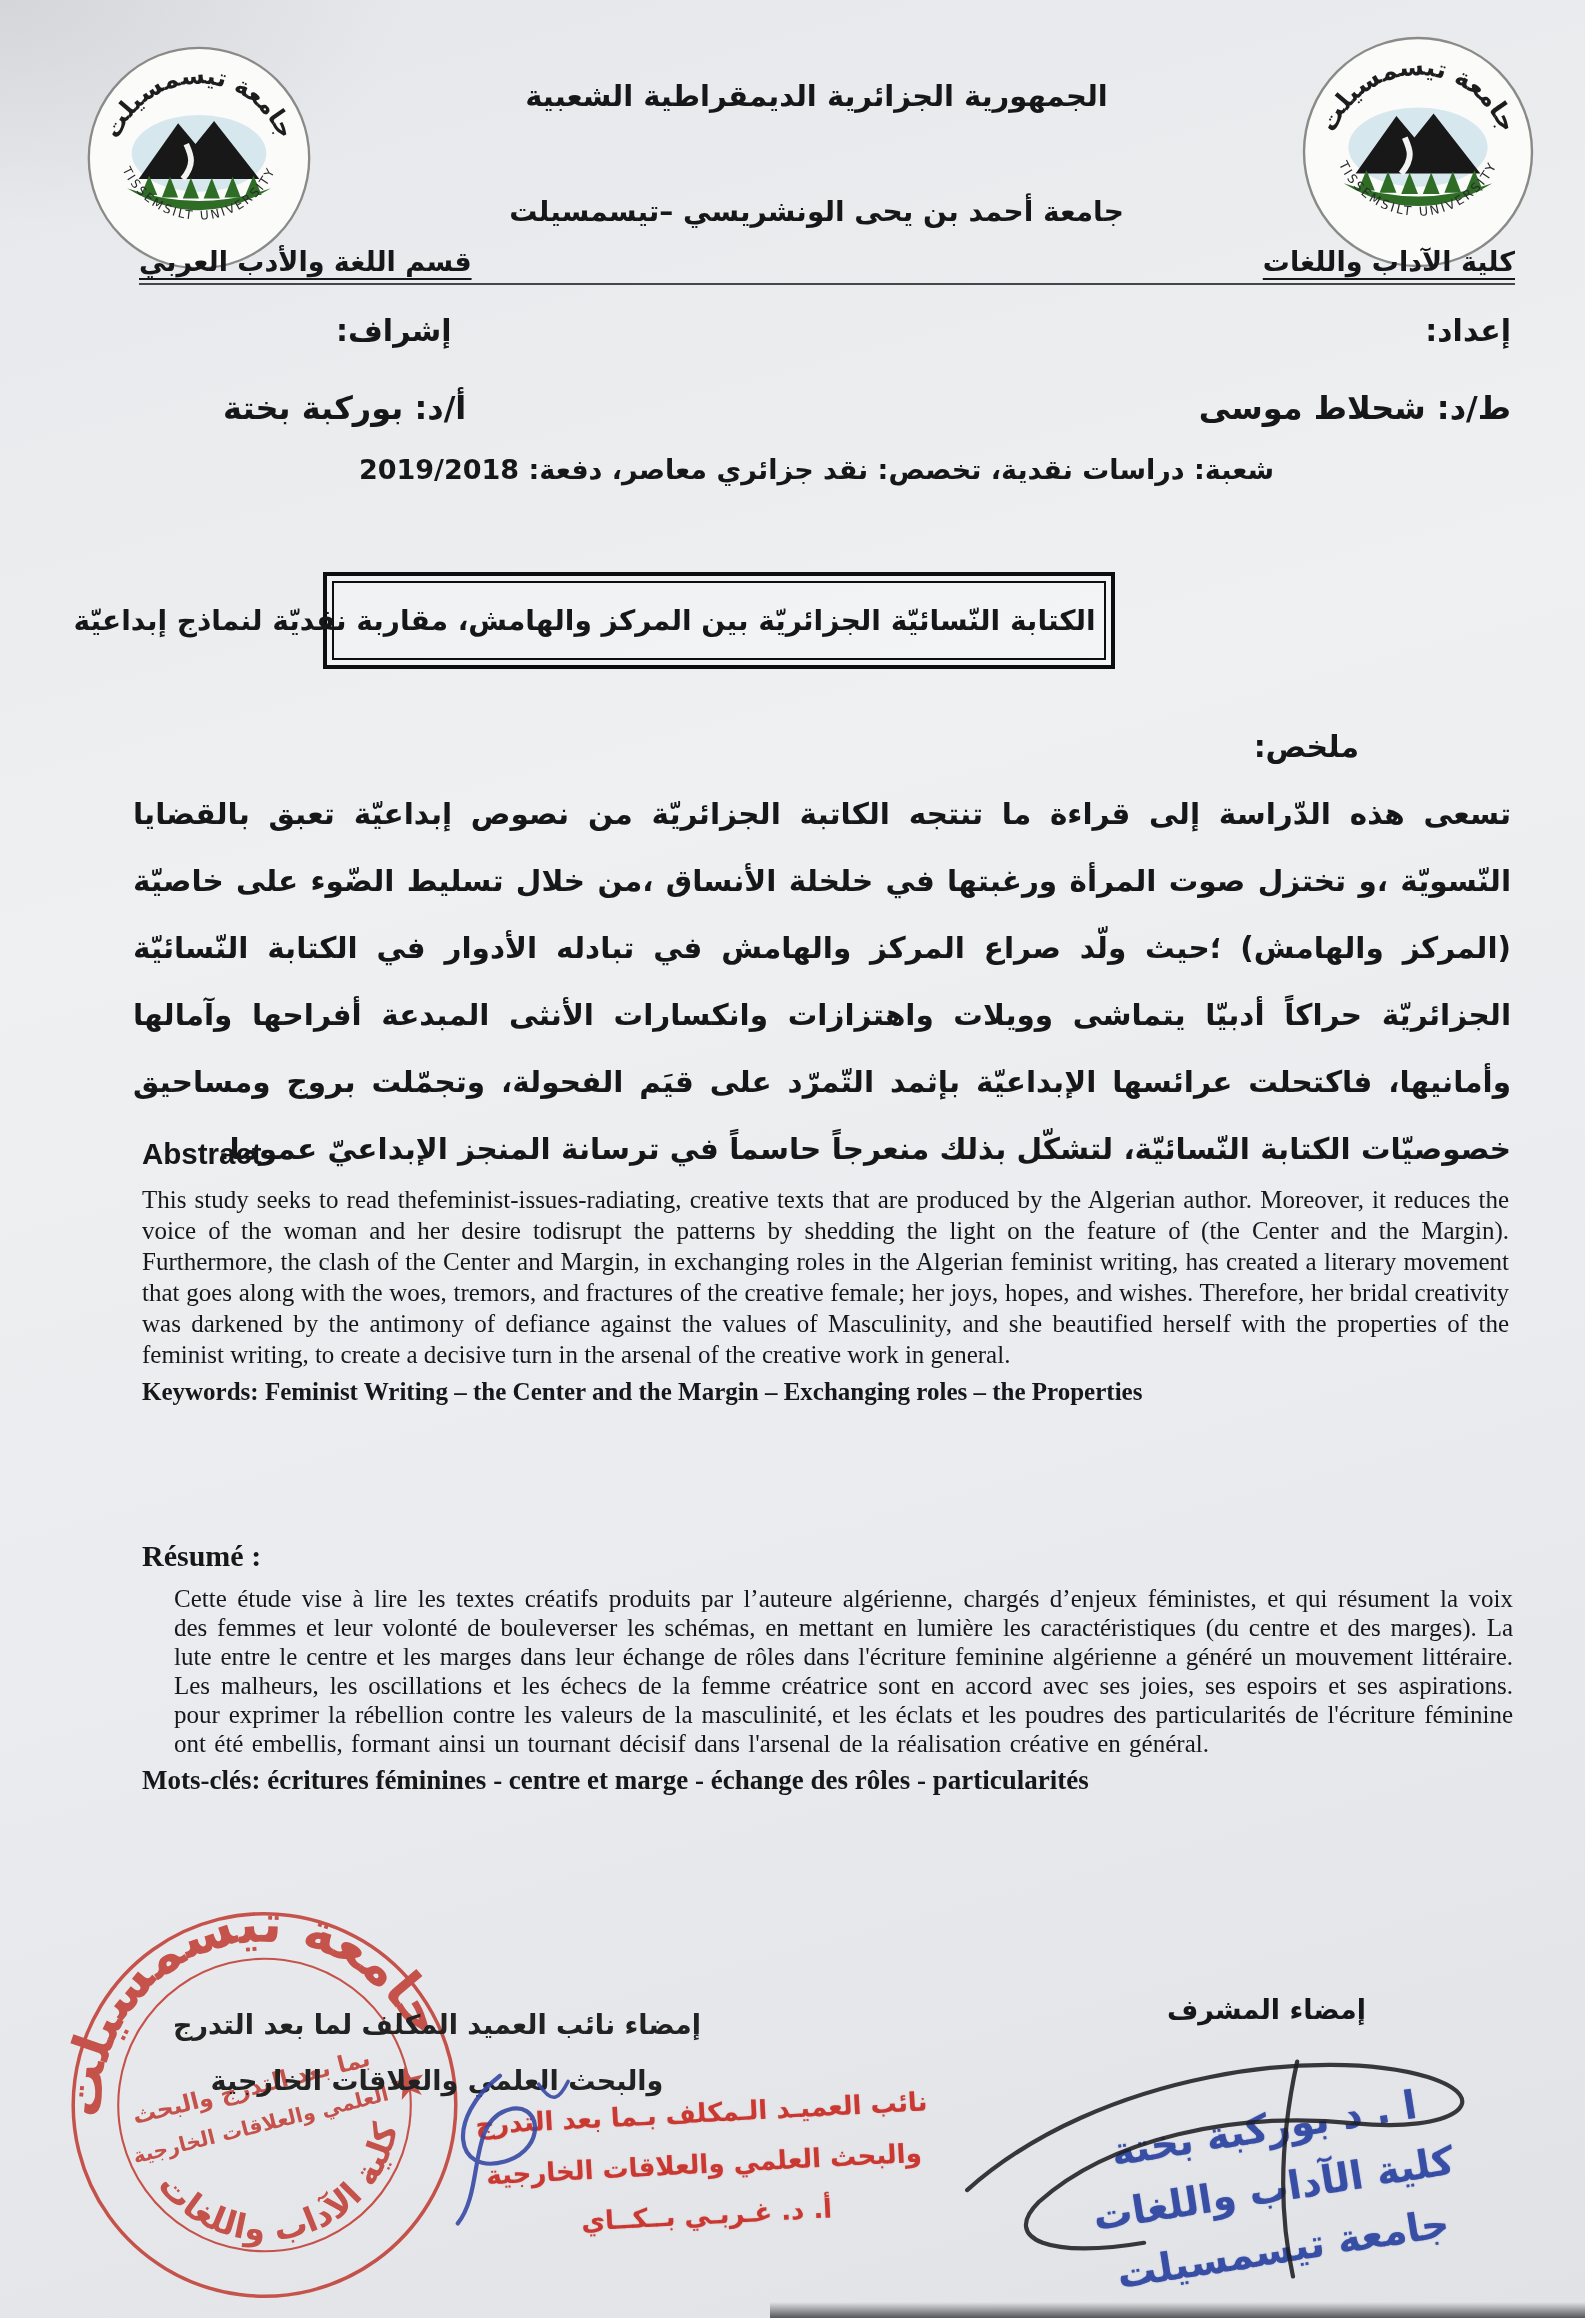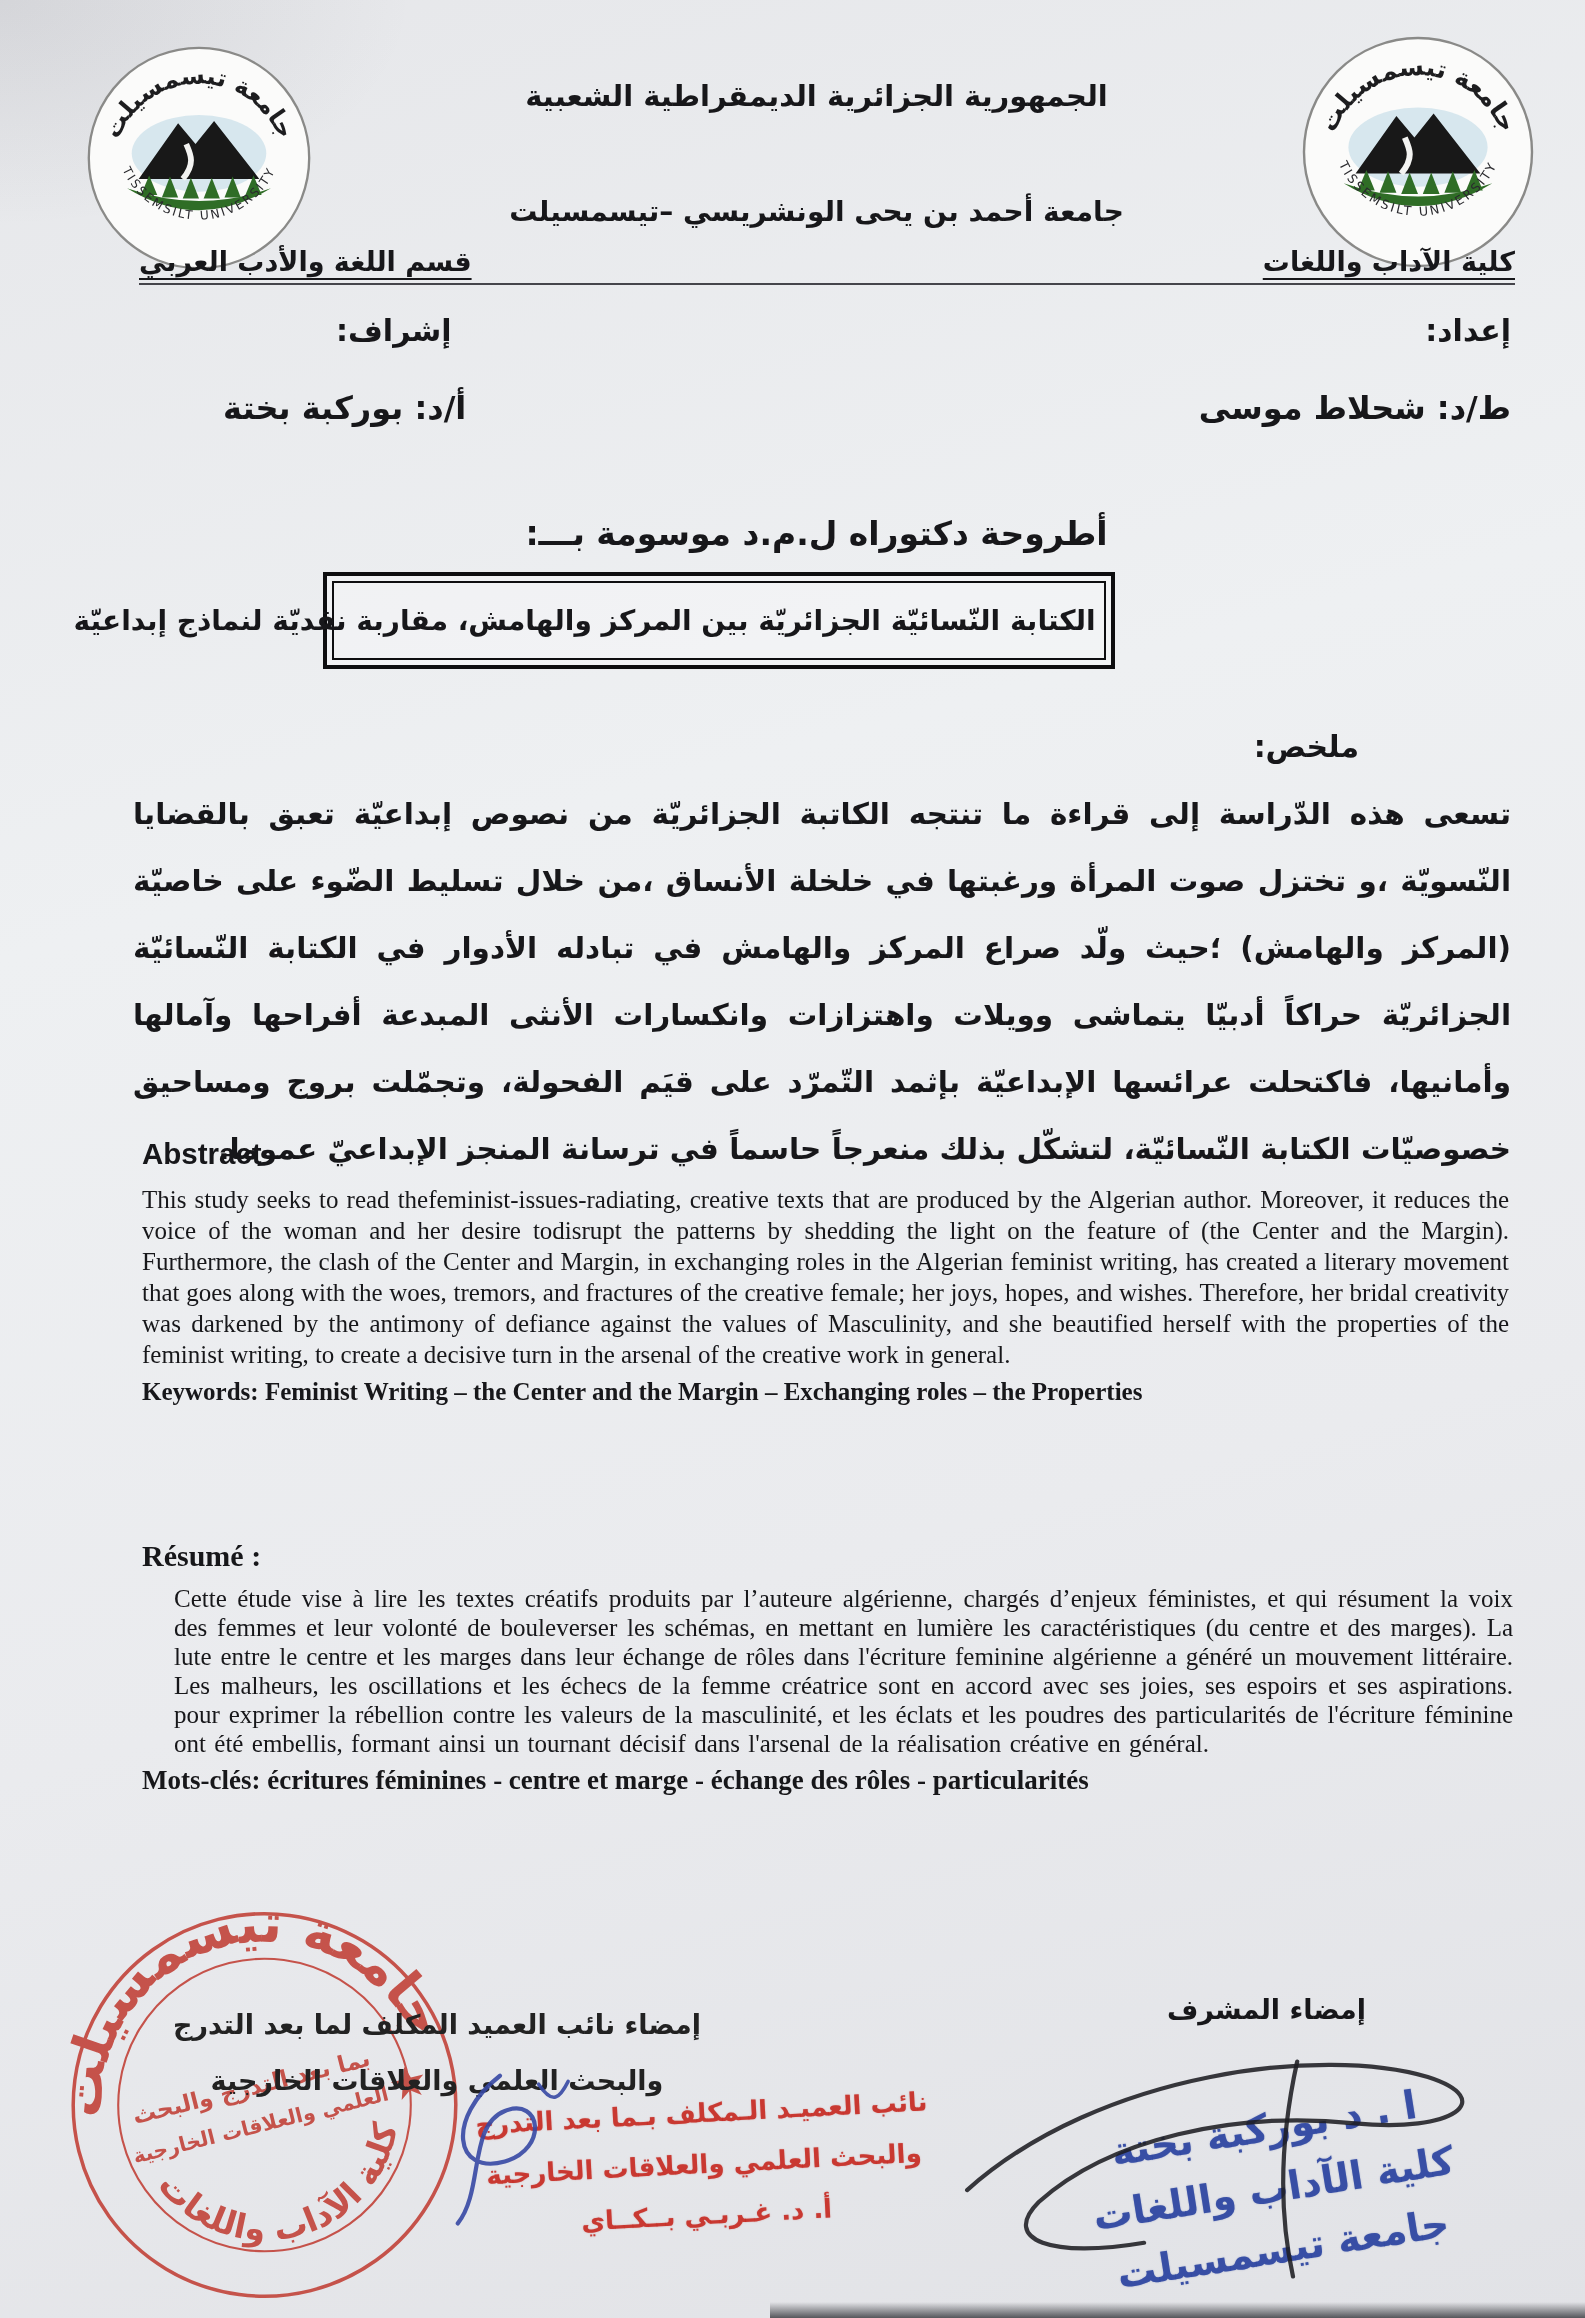--- a/index.html
+++ b/index.html
@@ -123,21 +123,21 @@
   <div class="faculty-row">
     <span class="rtl">قسم اللغة والأدب العربي</span>
     <span class="rtl">كلية الآداب واللغات</span>
   </div>
 
   <div class="abs lbl-by rtl">إعداد:</div>
   <div class="abs lbl-sup rtl">إشراف:</div>
   <div class="abs student rtl">ط/د: شحلاط موسى</div>
   <div class="abs supervisor rtl">أ/د: بوركبة بختة</div>
 
-  <div class="abs center-line thesis rtl">أطروحة دكتوراه ل.م.د موسومة بـــ:</div>
+  <div class="abs center-line program rtl">شعبة: دراسات نقدية، تخصص: نقد جزائري معاصر، دفعة: 2019/2018</div>
 
   <div class="title-box">
     <div class="title-box-inner rtl">الكتابة النّسائيّة الجزائريّة بين المركز والهامش، مقاربة نقديّة لنماذج إبداعيّة</div>
   </div>
 
   <div class="abs ar-heading rtl">ملخص:</div>
   <div class="ar-block">
     <div class="ar-body">تسعى هذه الدّراسة إلى قراءة ما تنتجه الكاتبة الجزائريّة من نصوص إبداعيّة تعبق بالقضايا النّسويّة ،و تختزل صوت المرأة ورغبتها في خلخلة الأنساق ،من خلال تسليط الضّوء على خاصيّة (المركز والهامش) ؛حيث ولّد صراع المركز والهامش في تبادله الأدوار في الكتابة النّسائيّة الجزائريّة حراكاً أدبيّا يتماشى وويلات واهتزازات وانكسارات الأنثى المبدعة أفراحها وآمالها وأمانيها، فاكتحلت عرائسها الإبداعيّة بإثمد التّمرّد على قيَم الفحولة، وتجمّلت بروج ومساحيق خصوصيّات الكتابة النّسائيّة، لتشكّل بذلك منعرجاً حاسماً في ترسانة المنجز الإبداعيّ عموما.</div>
   </div>
 

